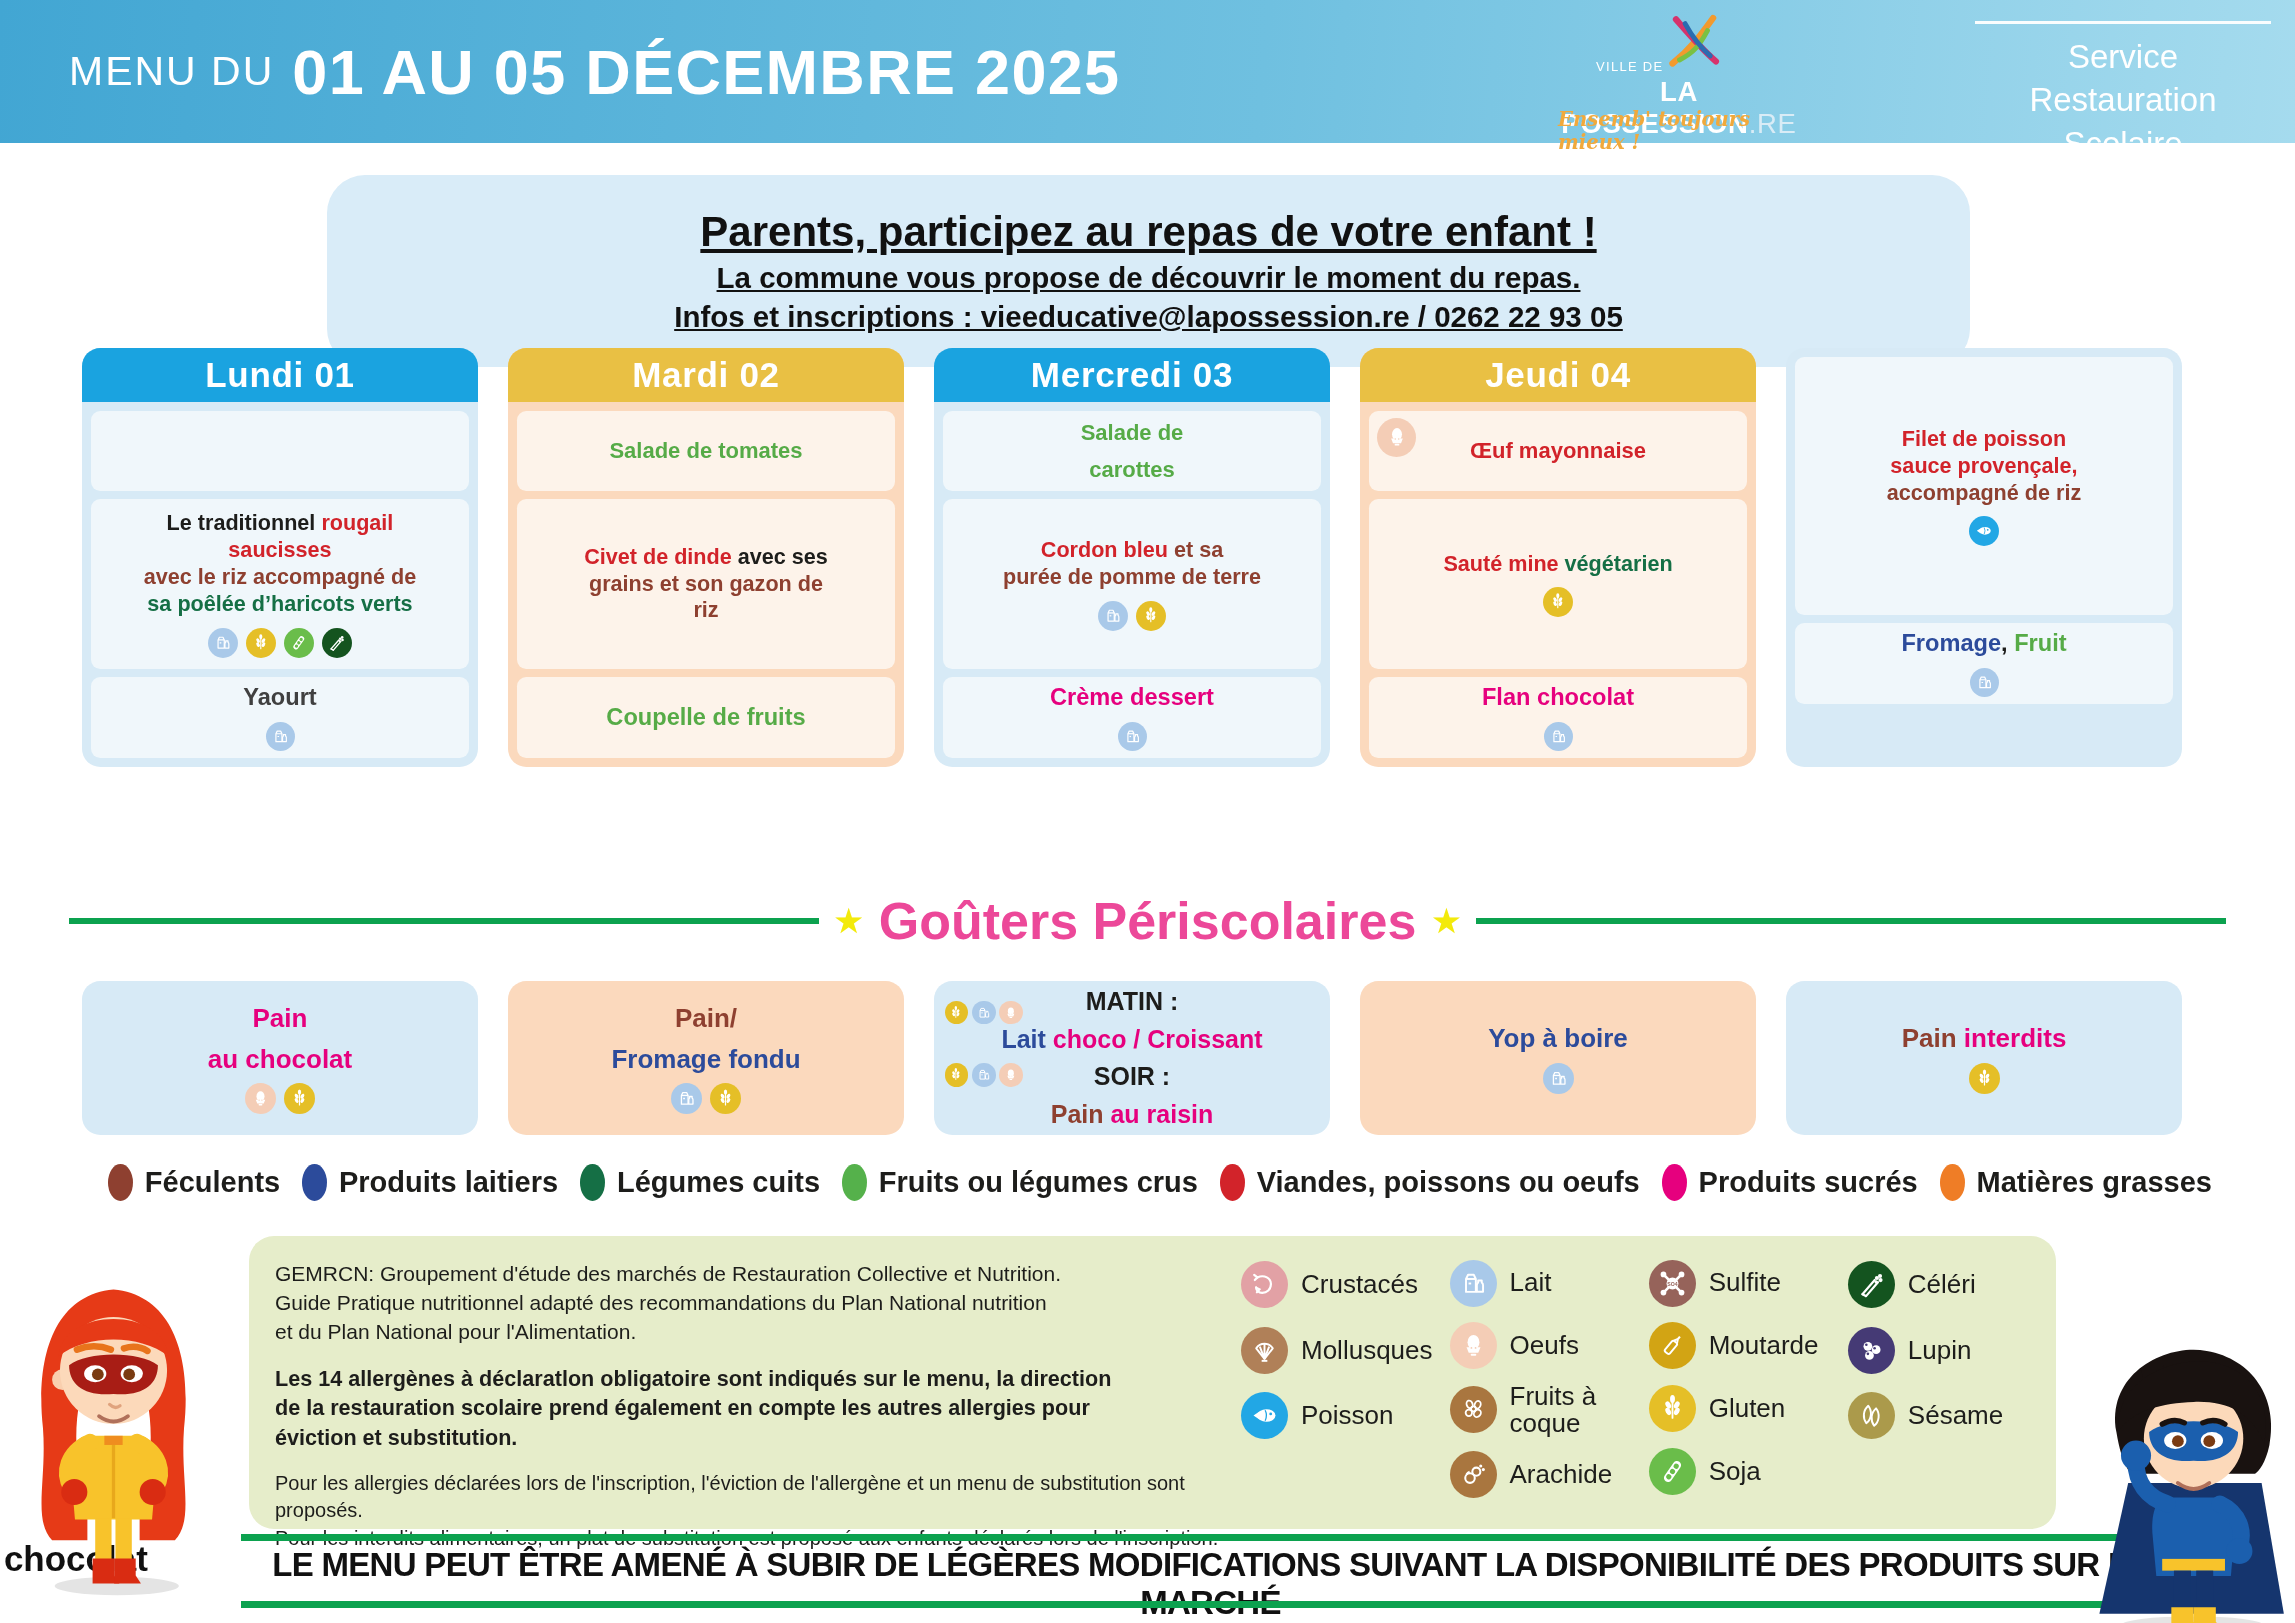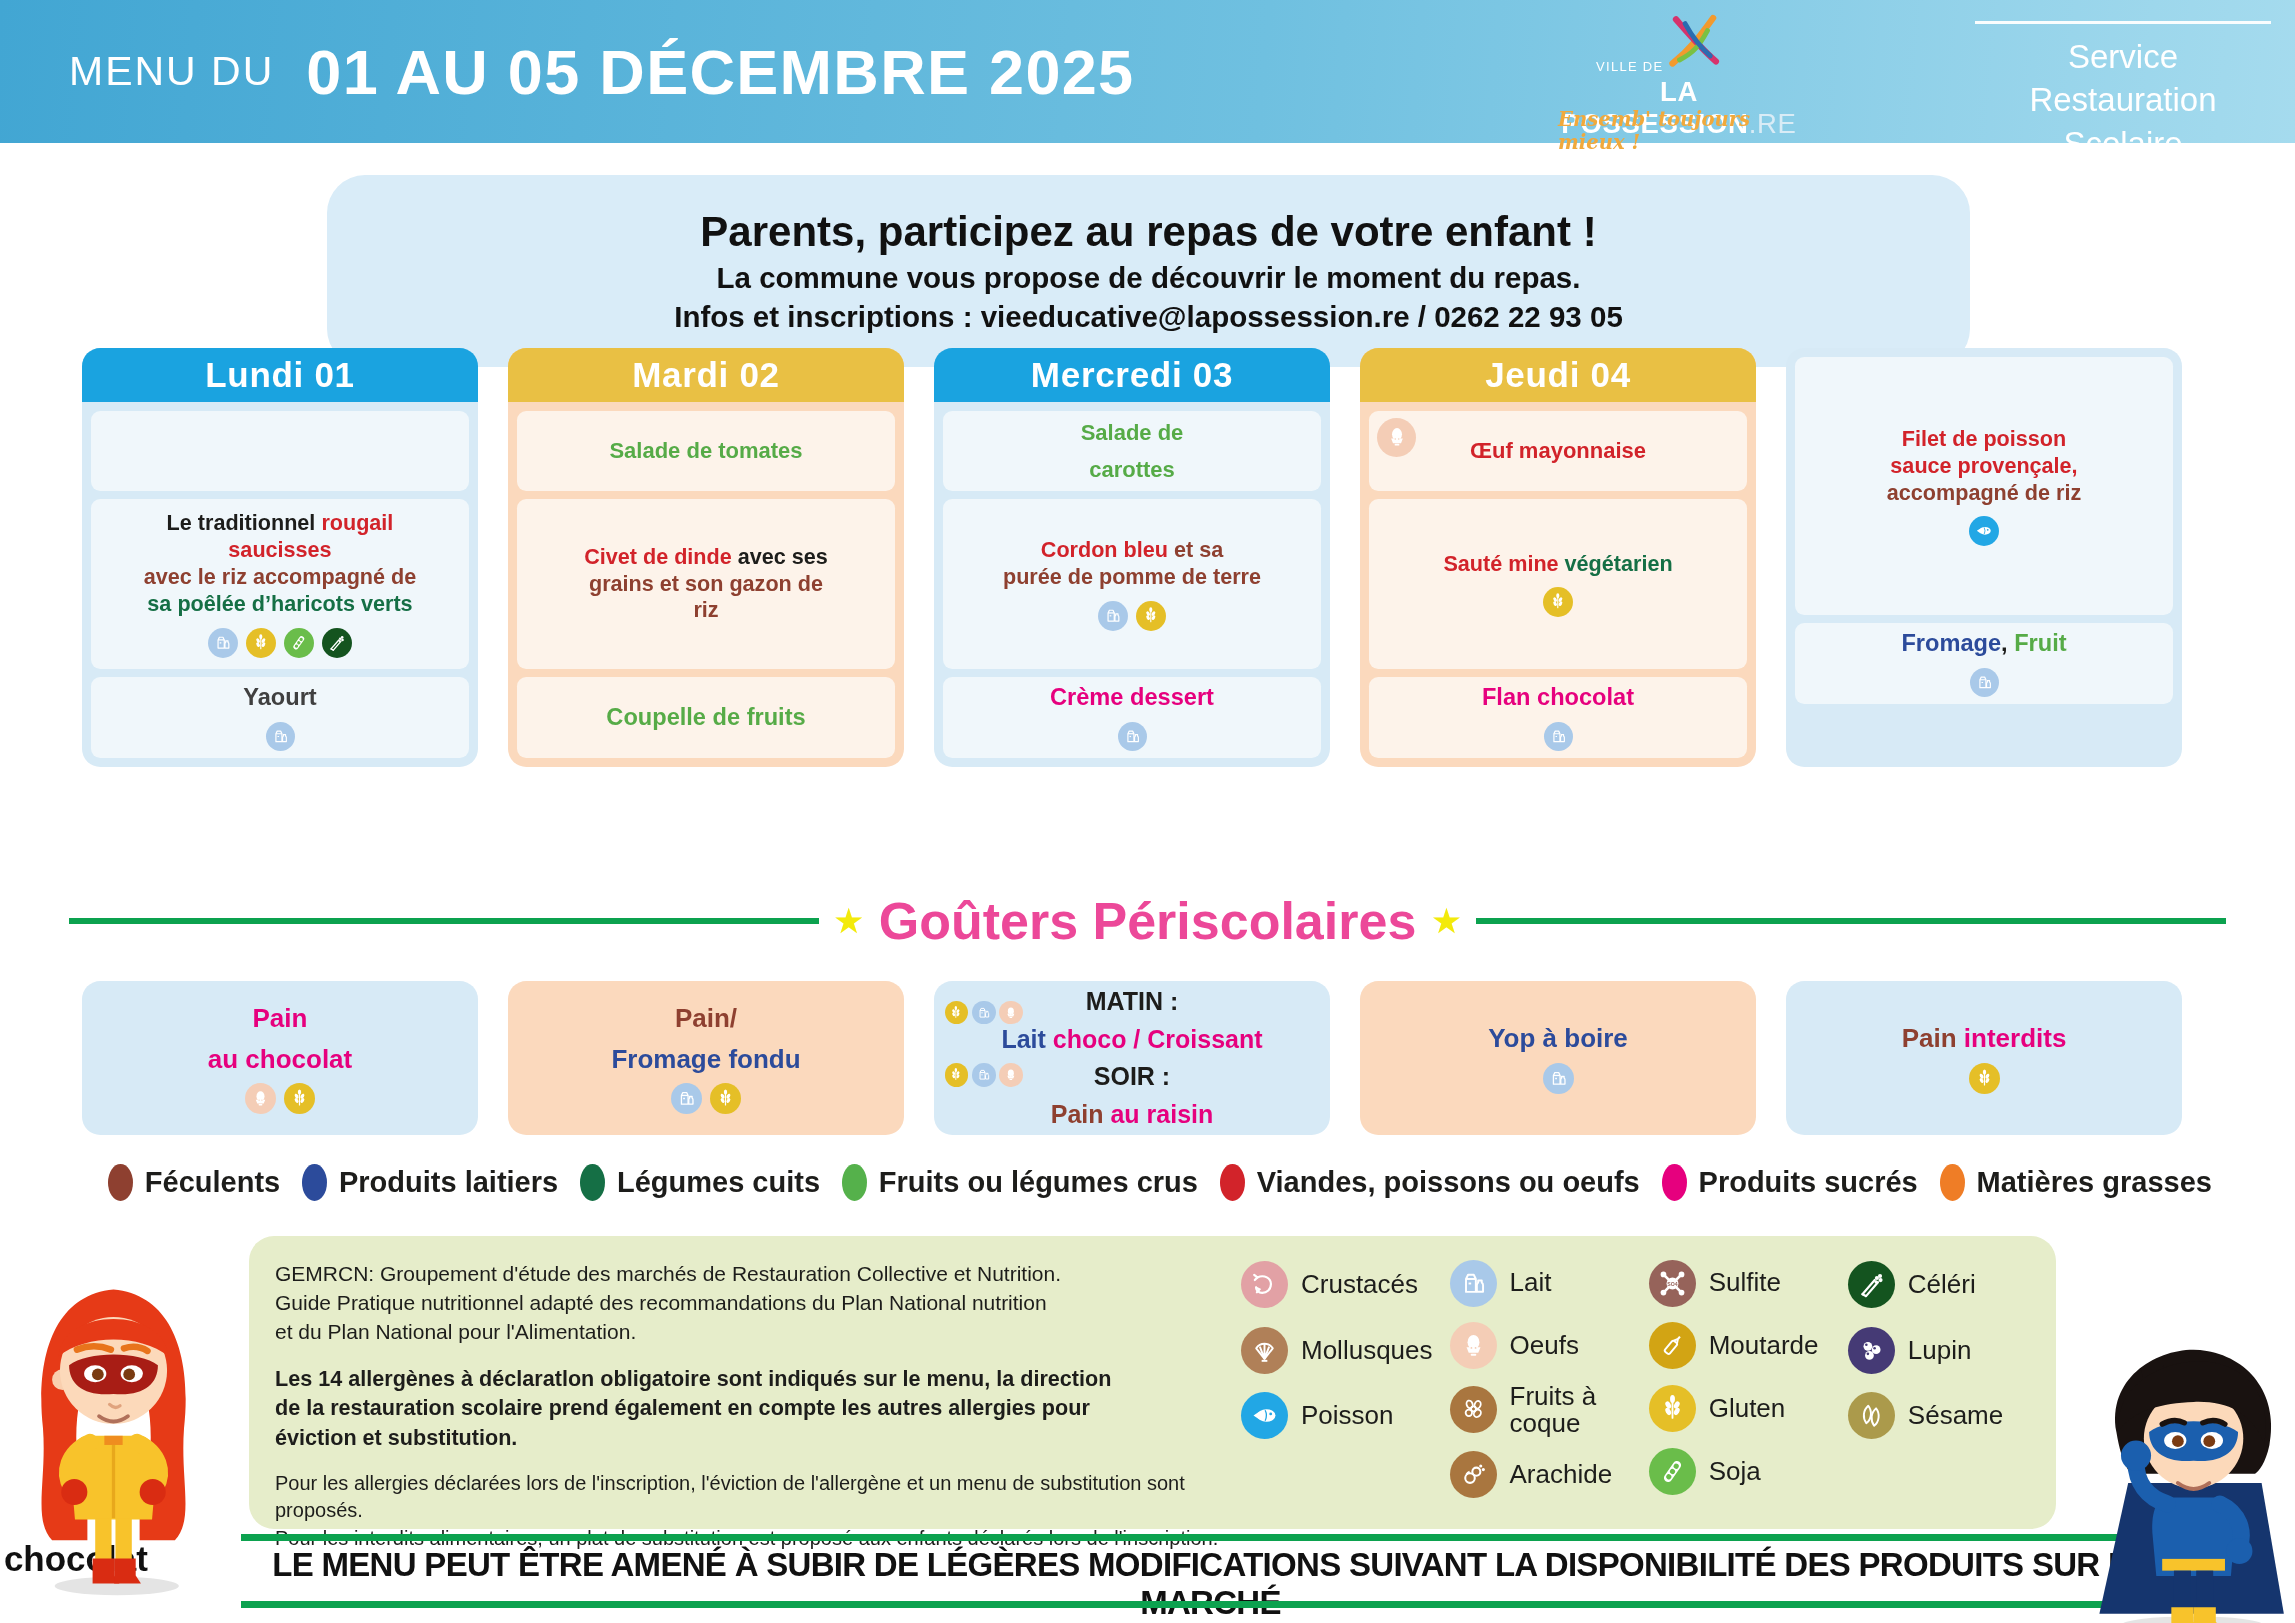--- a/index.html
+++ b/index.html
@@ -5,39 +5,39 @@
   html,body{margin:0;padding:0;}
   body{
     width:2295px;height:1623px;position:relative;overflow:hidden;
     background:#ffffff;
     font-family:"Liberation Sans","DejaVu Sans",sans-serif;
     color:#1d1d1b;
   }
   
   .header{position:absolute;left:0;top:0;width:2295px;height:143px;
     background:linear-gradient(95deg,#42a6d3 0%,#6fc0e0 55%,#a5dbee 100%);}
-  .header-title{position:absolute;left:69px;top:0;height:143px;display:flex;align-items:center;gap:32px;color:#fff;}
+  .header-title{position:absolute;left:69px;top:0;height:143px;display:flex;align-items:center;gap:18px;color:#fff;}
   .ht-prefix{font-size:41px;font-weight:400;letter-spacing:2px;}
   .ht-main{font-size:63px;font-weight:800;letter-spacing:1.3px;}
   .logo{position:absolute;left:1558px;top:10.5px;width:242px;color:#fff;}
   .logo-x{position:absolute;left:98px;top:0;}
   .logo-ville{position:absolute;left:38px;top:48px;font-size:13px;letter-spacing:1.3px;font-weight:400;}
   .logo-name{position:absolute;left:0;top:65px;width:242px;text-align:center;font-size:27.5px;letter-spacing:0.7px;}
   .logo-name .lt{font-weight:700;}
   .logo-name .bd{font-weight:800;}
   .logo-name .sf{font-weight:300;color:#d9ecf6;}
   .logo-tag{position:absolute;left:0;top:97px;width:242px;text-align:left;
     font-family:"DejaVu Serif","Liberation Serif",serif;font-style:italic;font-weight:700;
     font-size:19.6px;color:#f0a93c;}
   .service{position:absolute;left:1975px;top:21px;width:296px;text-align:center;color:#fff;
     border-top:3.3px solid rgba(255,255,255,.95);border-bottom:3.3px solid rgba(255,255,255,.95);
     padding:10.5px 0 13px;font-size:33px;font-weight:400;line-height:1.32;}
   
   .banner{position:absolute;left:327px;top:175px;width:1643px;height:192px;background:#d9ecf8;
-    border-radius:38px;display:flex;flex-direction:column;align-items:center;justify-content:center;gap:5.2px;text-align:center;color:#111;}
+    border-radius:38px;display:flex;flex-direction:column;align-items:center;justify-content:center;gap:5.2px;text-align:center;color:#111;text-decoration:underline;}
   .banner .b1{font-size:42px;font-weight:800;}
   .banner .b2,.banner .b3{font-size:29.5px;font-weight:800;}
   
   .day-card{position:absolute;top:348px;width:396px;height:419px;border-radius:18.3px;overflow:hidden;}
   .t-blue{background:#d7eaf6;}
   .t-yellow{background:#fbd9bd;}
   .day-head{height:54px;display:flex;align-items:center;justify-content:center;color:#fff;
     font-size:35px;font-weight:700;letter-spacing:0.7px;}
   .t-blue .day-head{background:#1aa3e0;}
   .t-yellow .day-head{background:#e9c044;}

